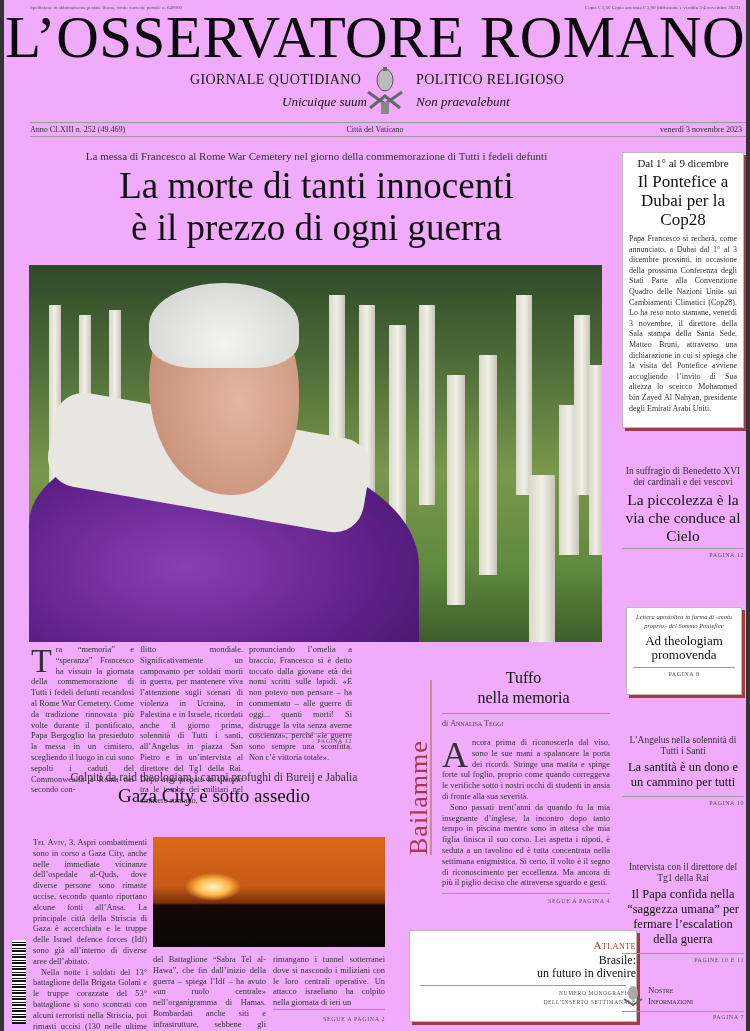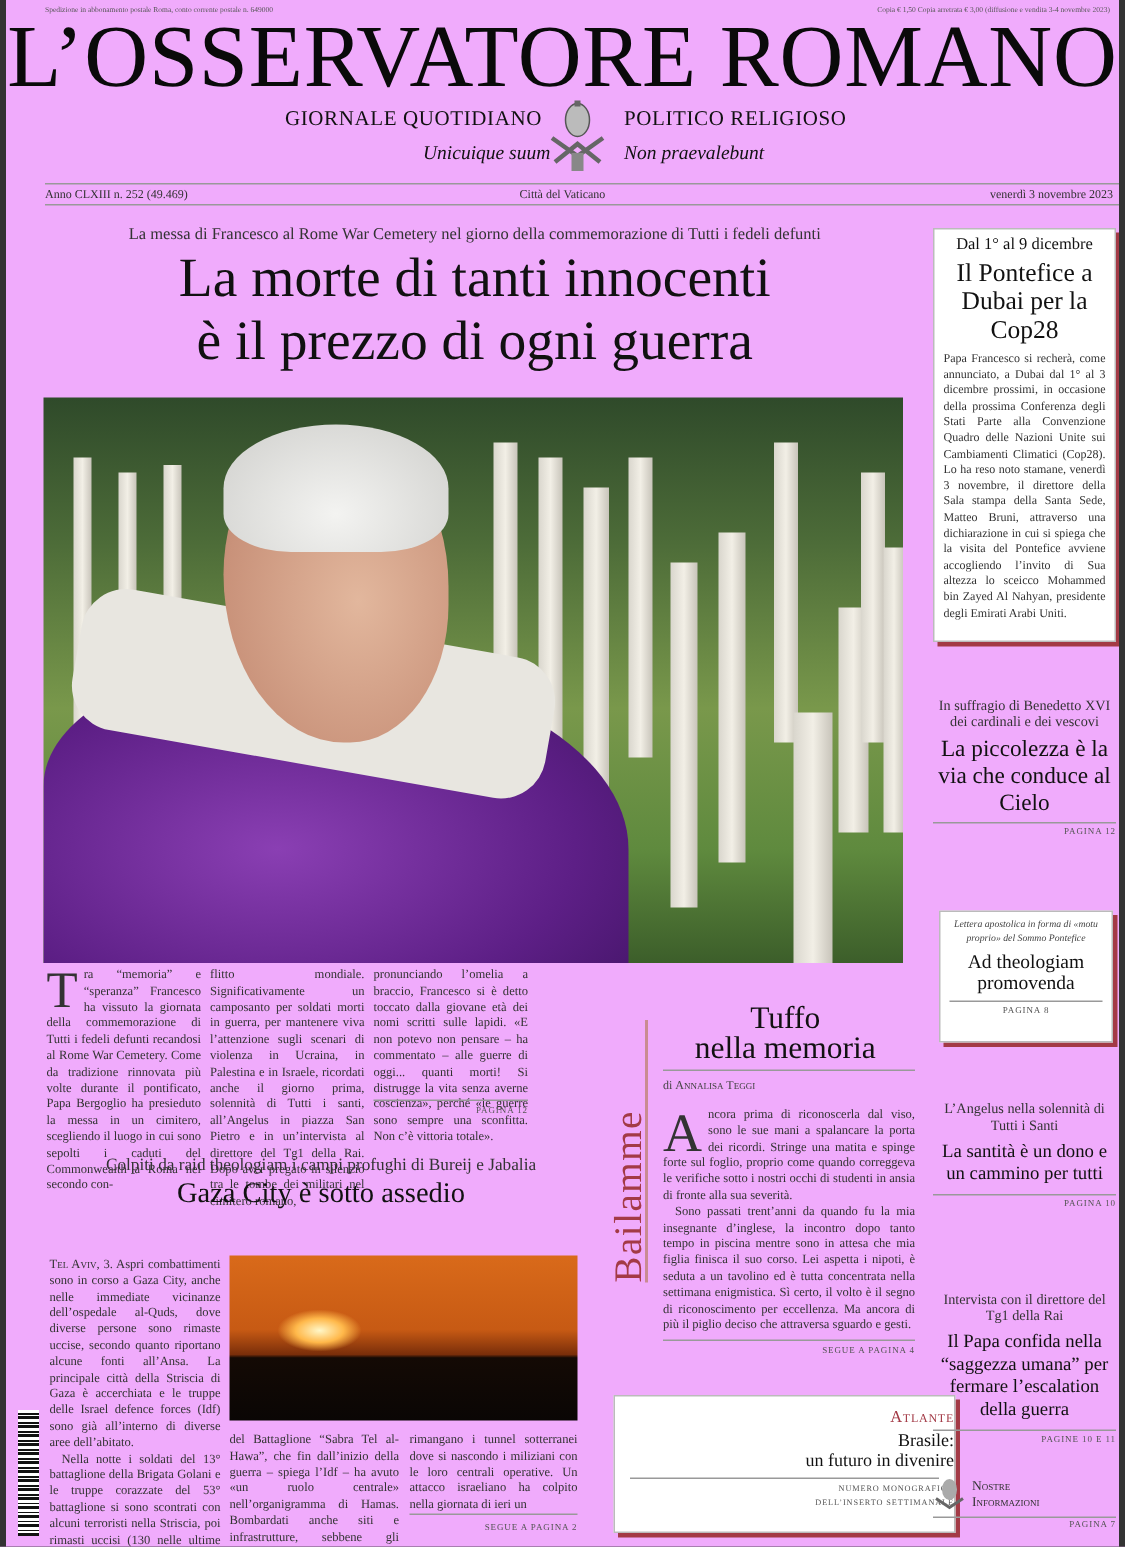--- a/index.html
+++ b/index.html
@@ -135,21 +135,21 @@
   </div>
   <div class="abs photo-gaza" title="Explosion lighting the night sky over Gaza skyline"></div>
   <div class="col body-text" style="left:149px;top:955px;width:113px;">del Battaglione “Sabra Tel al-Hawa”, che fin dall’inizio della guerra – spiega l’Idf – ha avuto «un ruolo centrale» nell’organigramma di Hamas. Bombardati anche siti e infrastrutture, sebbene gli obiettivi principali</div>
   <div class="col body-text" style="left:269px;top:955px;width:112px;">rimangano i tunnel sotterranei dove si nascondo i miliziani con le loro centrali operative. Un attacco israeliano ha colpito nella giornata di ieri un</div>
   <div class="abs rule" style="left:269px;top:1009px;width:112px;"></div>
   <div class="abs pagina" style="left:269px;top:1016px;width:112px;">Segue a pagina 2</div>
   <div class="abs barcode"></div>
 
   <div class="abs" style="left:426px;top:680px;width:2px;height:175px;background:#c98b92;"></div>
   <div class="abs bailamme">Bailamme</div>
-  <div class="abs headline" style="left:432px;top:668px;width:175px;font-size:21px;line-height:20px;">
+  <div class="abs headline" style="left:432px;top:668px;width:175px;font-size:16px;line-height:20px;">
     <div>Tuffo</div>
     <div>nella memoria</div>
   </div>
   <div class="abs rule" style="left:438px;top:713px;width:168px;"></div>
   <div class="abs" style="left:438px;top:719px;font-size:8px;color:#444;">
     <span>di</span> <span class="sc">Annalisa Teggi</span>
   </div>
   <div class="col body-text" style="left:438px;top:738px;width:168px;">
     <span class="dropcap" style="font-size:36px;line-height:30px;">A</span><span>ncora prima di riconoscerla dal viso, sono le sue mani a spalancare la porta dei ricordi. Stringe una matita e spinge forte sul foglio, proprio come quando correggeva le verifiche sotto i nostri occhi di studenti in ansia di fronte alla sua severità.</span>
     <div style="text-indent:8px;">Sono passati trent’anni da quando fu la mia insegnante d’inglese, la incontro dopo tanto tempo in piscina mentre sono in attesa che mia figlia finisca il suo corso. Lei aspetta i nipoti, è seduta a un tavolino ed è tutta concentrata nella settimana enigmistica. Sì certo, il volto è il segno di riconoscimento per eccellenza. Ma ancora di più il piglio deciso che attraversa sguardo e gesti.</div>

